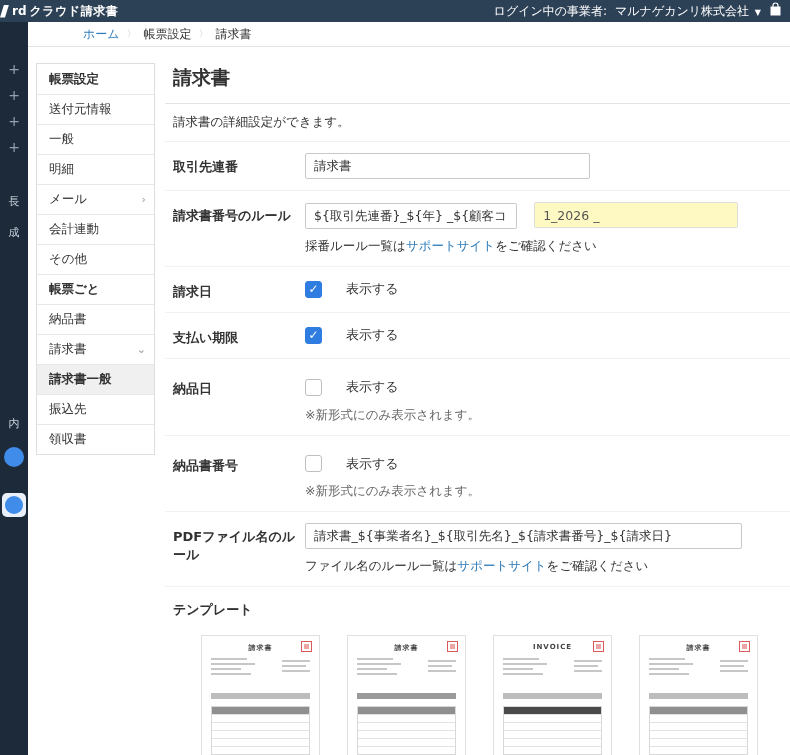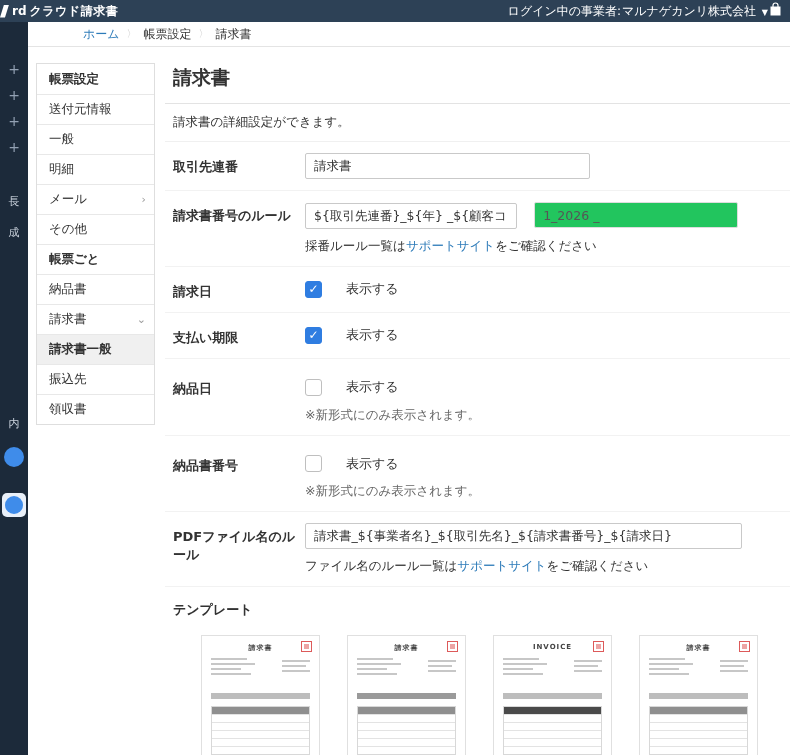--- a/index.html
+++ b/index.html
@@ -16,21 +16,21 @@
     background:#2d4156; color:#fff; display:flex; align-items:center;
     justify-content:space-between; z-index:10; padding-right:8px;
   }
   .brand { display:flex; align-items:center; height:100%; }
   .logo-frag {
     display:inline-block; width:9px; height:13px; background:#fff;
     margin:0 3px 0 0; clip-path:polygon(0 100%, 45% 0, 100% 0, 55% 100%);
   }
   .brand-rd { font-weight:bold; font-size:12px; margin-right:3px; }
   .brand-product { font-weight:bold; font-size:12px; letter-spacing:.5px; }
-  .topbar-right { display:flex; align-items:center; gap:1px; font-size:12px; }
+  .topbar-right { display:flex; align-items:center; gap:8px; font-size:12px; }
   .caret { font-size:8px; margin-left:2px; }
 
   
   .rail {
     position:absolute; top:22px; left:0; bottom:0; width:28px;
     background:#1c2a3a; display:flex; flex-direction:column; align-items:center;
   }
   .rail-plus {
     width:16px; height:14px; line-height:14px; text-align:center;
     color:#93a1b3; font-size:14px; margin-bottom:12px; cursor:pointer;
@@ -83,21 +83,21 @@
   .desc-row { padding:10px 8px; font-size:12.5px; border-bottom:1px solid #f0f0f0; }
 
   .form-row { display:flex; padding:11px 8px; border-bottom:1px solid #f2f2f2; }
   .form-label { width:132px; flex-shrink:0; font-weight:bold; font-size:13px; padding-top:5px; }
   .form-control { flex:1; }
 
   input.text {
     height:26px; border:1px solid #c9c9c9; border-radius:2px;
     font-size:12.5px; padding:0 8px; font-family:inherit; color:#333; background:#fff;
   }
-  input.ro { background:#22c55e; border-color:#ddd; color:#555; }
+  input.ro { background:#fef9c3; border-color:#ddd; color:#555; }
   .w-title { width:285px; }
   .w-num1 { width:212px; margin-right:13px; }
   .w-num2 { width:204px; }
   .w-pdf { width:437px; }
 
   .help { margin-top:9px; font-size:12.5px; color:#333; }
   .help a, .link { color:#2d7bb9; text-decoration:none; cursor:pointer; }
   .note { margin-top:8px; font-size:12.5px; color:#666; }
 
   .cb-wrap { display:inline-flex; align-items:center; gap:24px; cursor:pointer; padding-top:2px; }
@@ -196,20 +196,23 @@
         <span>一般</span>
       </div>
     <div class="side-row">
         <span>明細</span>
       </div>
     <div class="side-row">
       <span>メール</span>
       <span class="side-chevron">›</span>
     </div>
     <div class="side-row">
+        <span>会計連動</span>
+      </div>
+    <div class="side-row">
         <span>その他</span>
       </div>
     <div class="side-row side-header">
         <span>帳票ごと</span>
       </div>
     <div class="side-row">
         <span>納品書</span>
       </div>
     <div class="side-row">
       <span>請求書</span>

